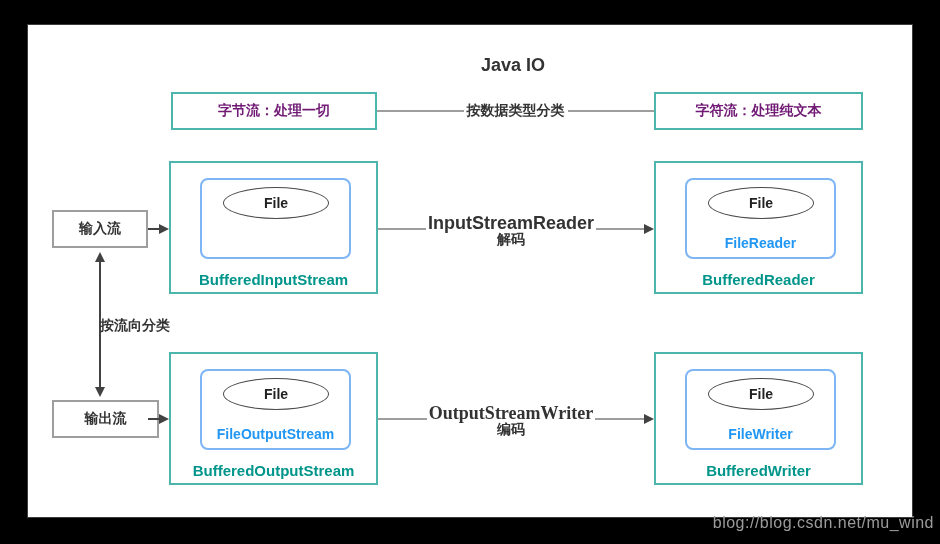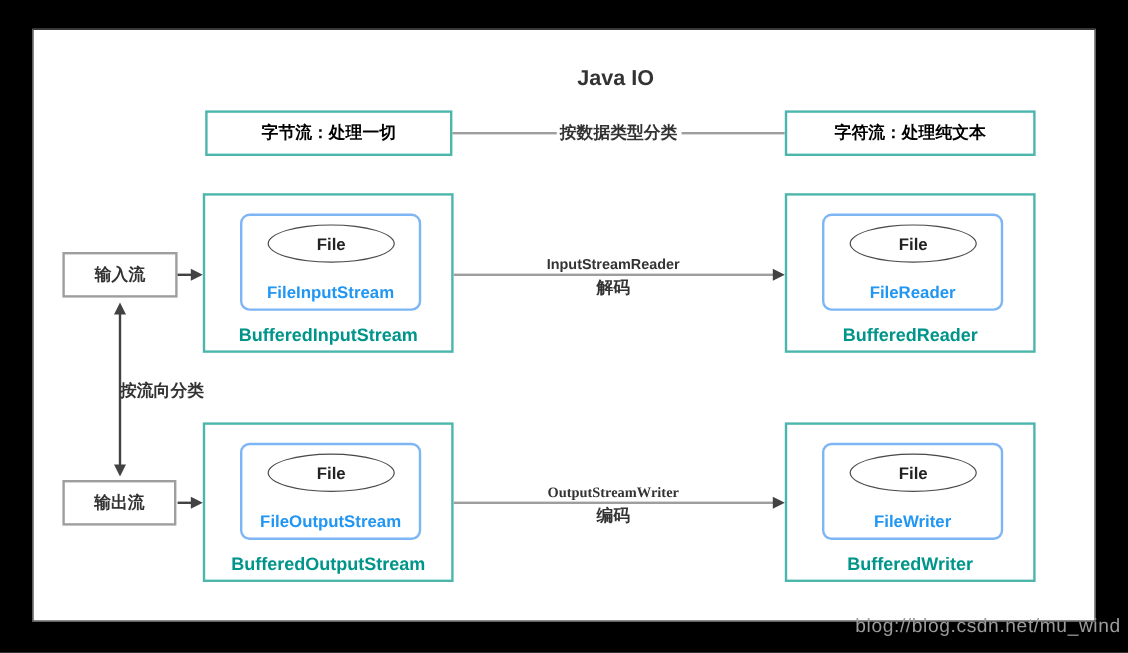--- a/index.html
+++ b/index.html
@@ -11,21 +11,21 @@
     position:absolute;left:27px;top:24px;width:886px;height:494px;
     background:#fff;border:1px solid #3c3c3c;box-sizing:border-box;
   }
   .abs{position:absolute;box-sizing:border-box;}
   .diagram-title{
     font-weight:bold;font-size:18px;color:#333;text-align:center;
   }
   .tealbox{
     border:2px solid #4db6ac;background:#fff;
     display:flex;align-items:center;justify-content:center;
-    font-weight:bold;font-size:14px;color:#000000;
+    font-weight:bold;font-size:14px;color:#701a75;
   }
   .graybox{
     border:2px solid #9e9e9e;background:#fff;
     display:flex;align-items:center;justify-content:center;
     font-weight:bold;font-size:14px;color:#333;
   }
   .hline{height:2px;background:#9e9e9e;}
   .vline{width:2px;background:#424242;}
   .conn-label{
     text-align:center;font-weight:bold;font-size:14px;color:#333;white-space:nowrap;
@@ -56,21 +56,21 @@
   }
   .ah-up{
     width:0;height:0;border-left:5px solid transparent;border-right:5px solid transparent;
     border-bottom:10px solid #424242;
   }
   .ah-down{
     width:0;height:0;border-left:5px solid transparent;border-right:5px solid transparent;
     border-top:10px solid #424242;
   }
   .arrow-title{
-    text-align:center;font-weight:bold;font-size:12px;color:#333;white-space:nowrap;
+    text-align:center;font-weight:bold;font-size:18px;color:#333;white-space:nowrap;
   }
   .arrow-title span{background:#fff;padding:0 2px;}
   .arrow-sub{
     text-align:center;font-weight:bold;font-size:14px;color:#333;white-space:nowrap;background:#fff;
   }
   .watermark{
     position:absolute;right:6px;top:514px;color:#9b9b9b;font-size:16px;
     letter-spacing:0.5px;z-index:5;
   }
 </style>
@@ -98,36 +98,35 @@
     <span>输入流</span>
   </div>
 
   <div class="abs ah-up" style="left:67px;top:227px;"></div>
   <div class="abs vline" style="left:71px;top:236px;height:127px;"></div>
   <div class="abs ah-down" style="left:67px;top:362px;"></div>
   <div class="abs conn-label" style="left:24px;top:292px;width:96px;">
     <span style="background:transparent;padding:0;margin-left:48px;">按流向分类</span>
   </div>
 
-  <div class="abs graybox" style="left:24px;top:375px;width:95px;height:38px;">
+  <div class="abs graybox" style="left:24px;top:375px;width:107px;height:38px;">
     <span>输出流</span>
   </div>
 
   <div class="abs vline" style="left:120px;top:203px;width:12px;height:2px;background:#424242;"></div>
   <div class="abs ah-right" style="left:131px;top:199px;"></div>
 
   <div class="abs vline" style="left:120px;top:393px;width:12px;height:2px;background:#424242;"></div>
   <div class="abs ah-right" style="left:131px;top:389px;"></div>
 
   <div class="abs bigbox" style="left:141px;top:136px;width:209px;height:133px;">
     <div class="innerbox"></div>
     <div class="ellipse">
       <span>File</span>
     </div>
-    <div class="inner-label">FileInputStream</div>
     <div class="outer-label">BufferedInputStream</div>
   </div>
 
   <div class="abs hline" style="left:350px;top:203px;width:267px;"></div>
   <div class="abs ah-right" style="left:616px;top:199px;"></div>
   <div class="abs arrow-title" style="left:383px;top:188px;width:200px;">
     <span>InputStreamReader</span>
   </div>
   <div class="abs arrow-sub" style="left:443px;top:206px;width:80px;">解码</div>
 

